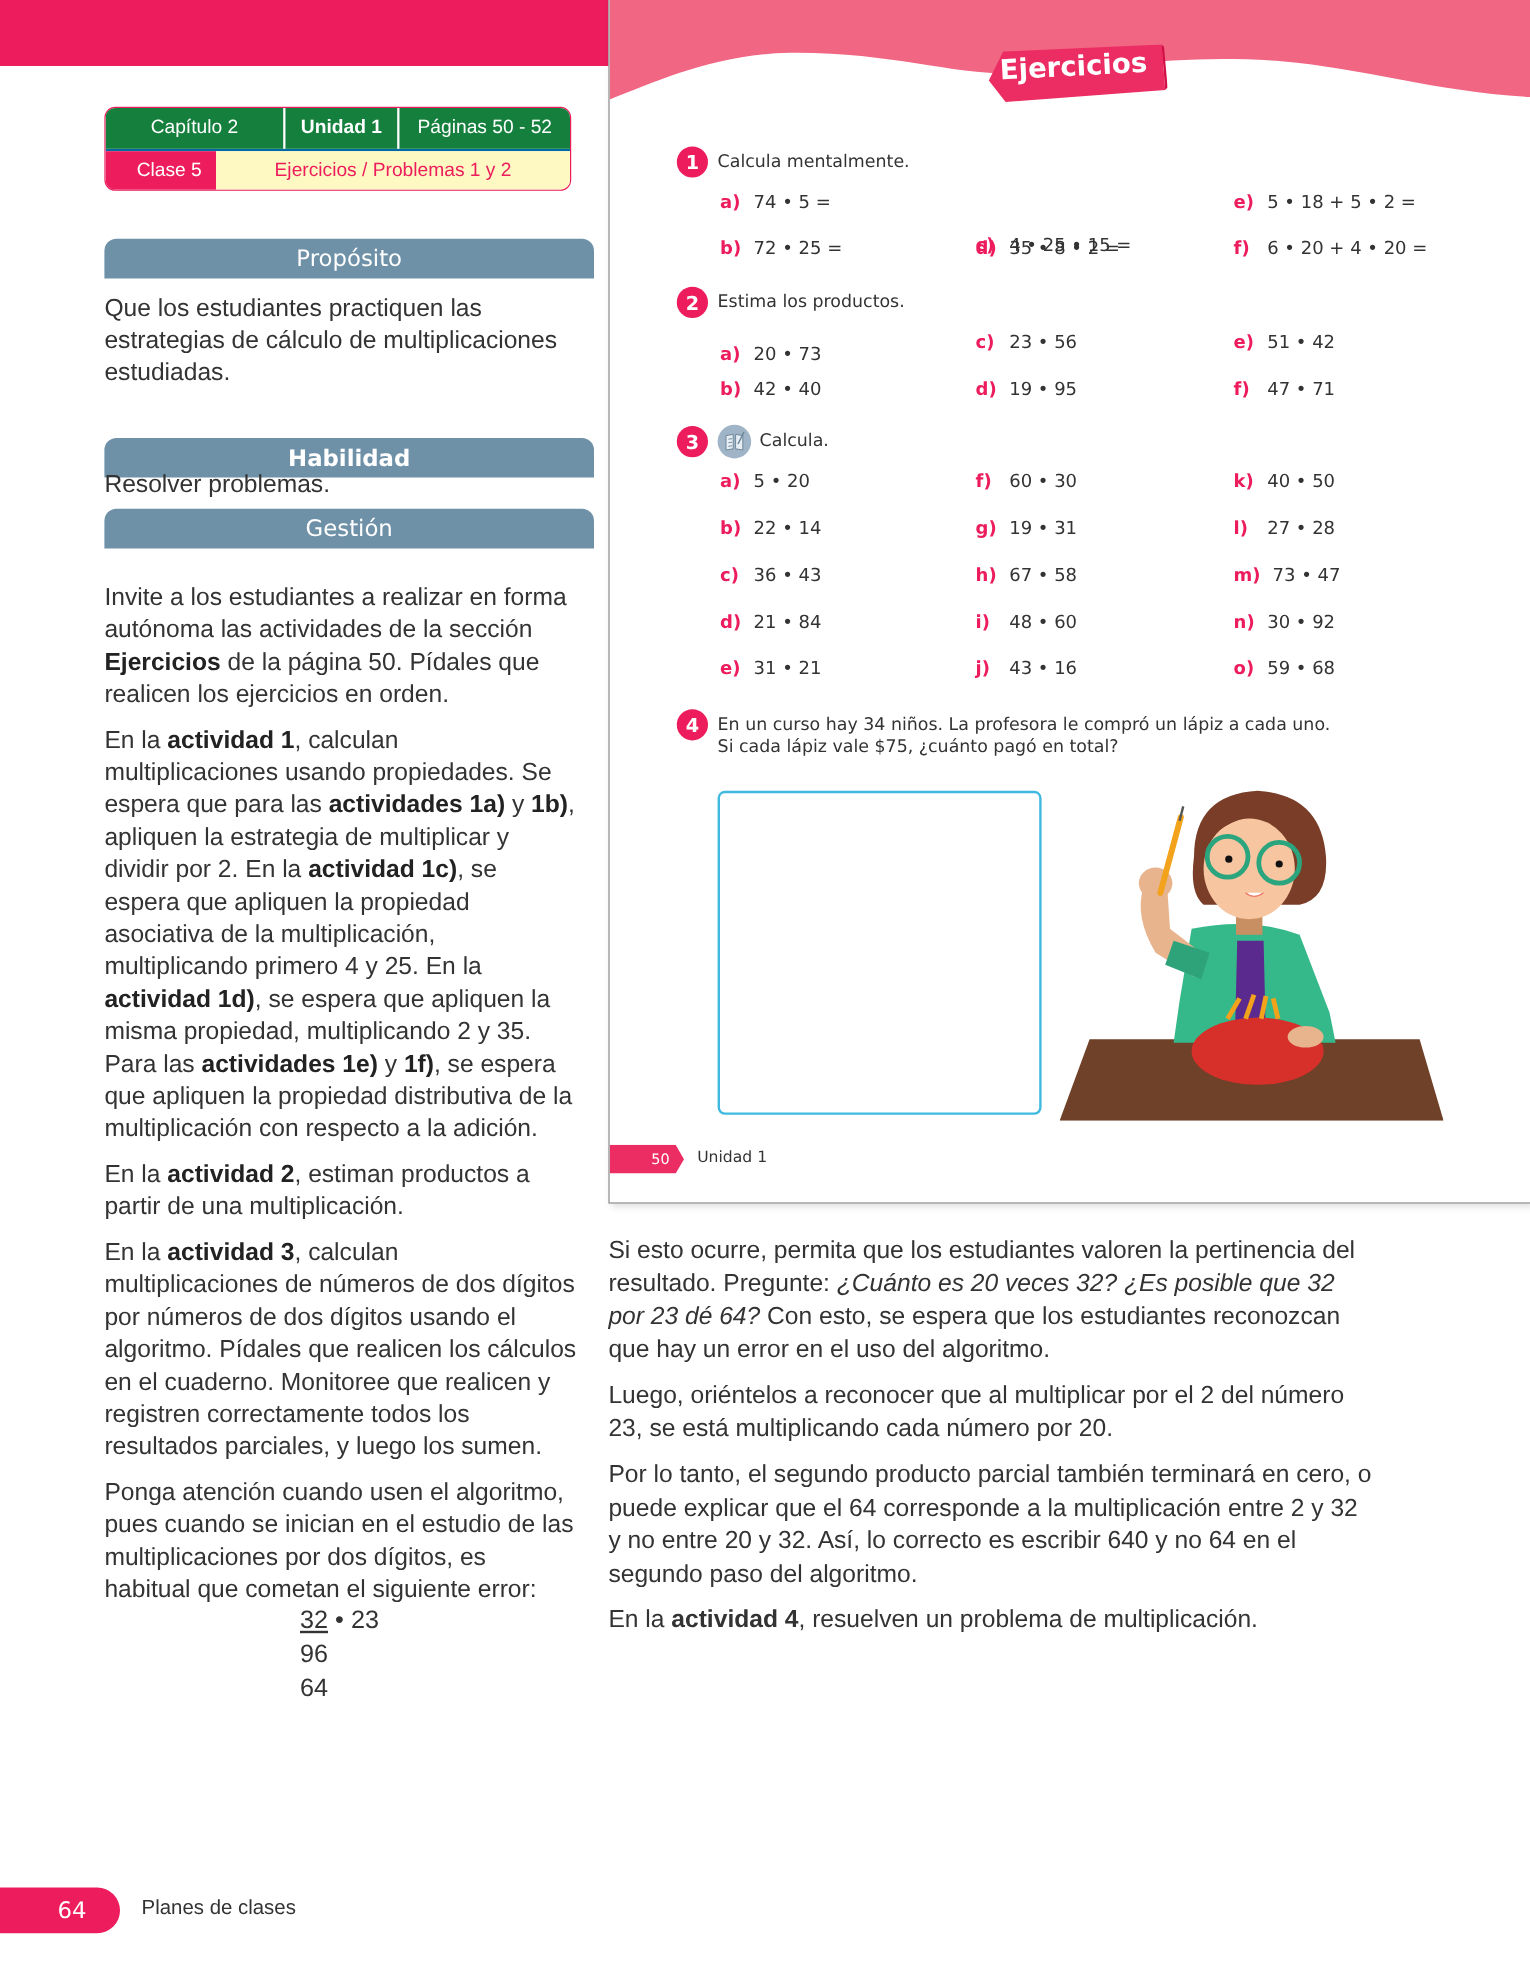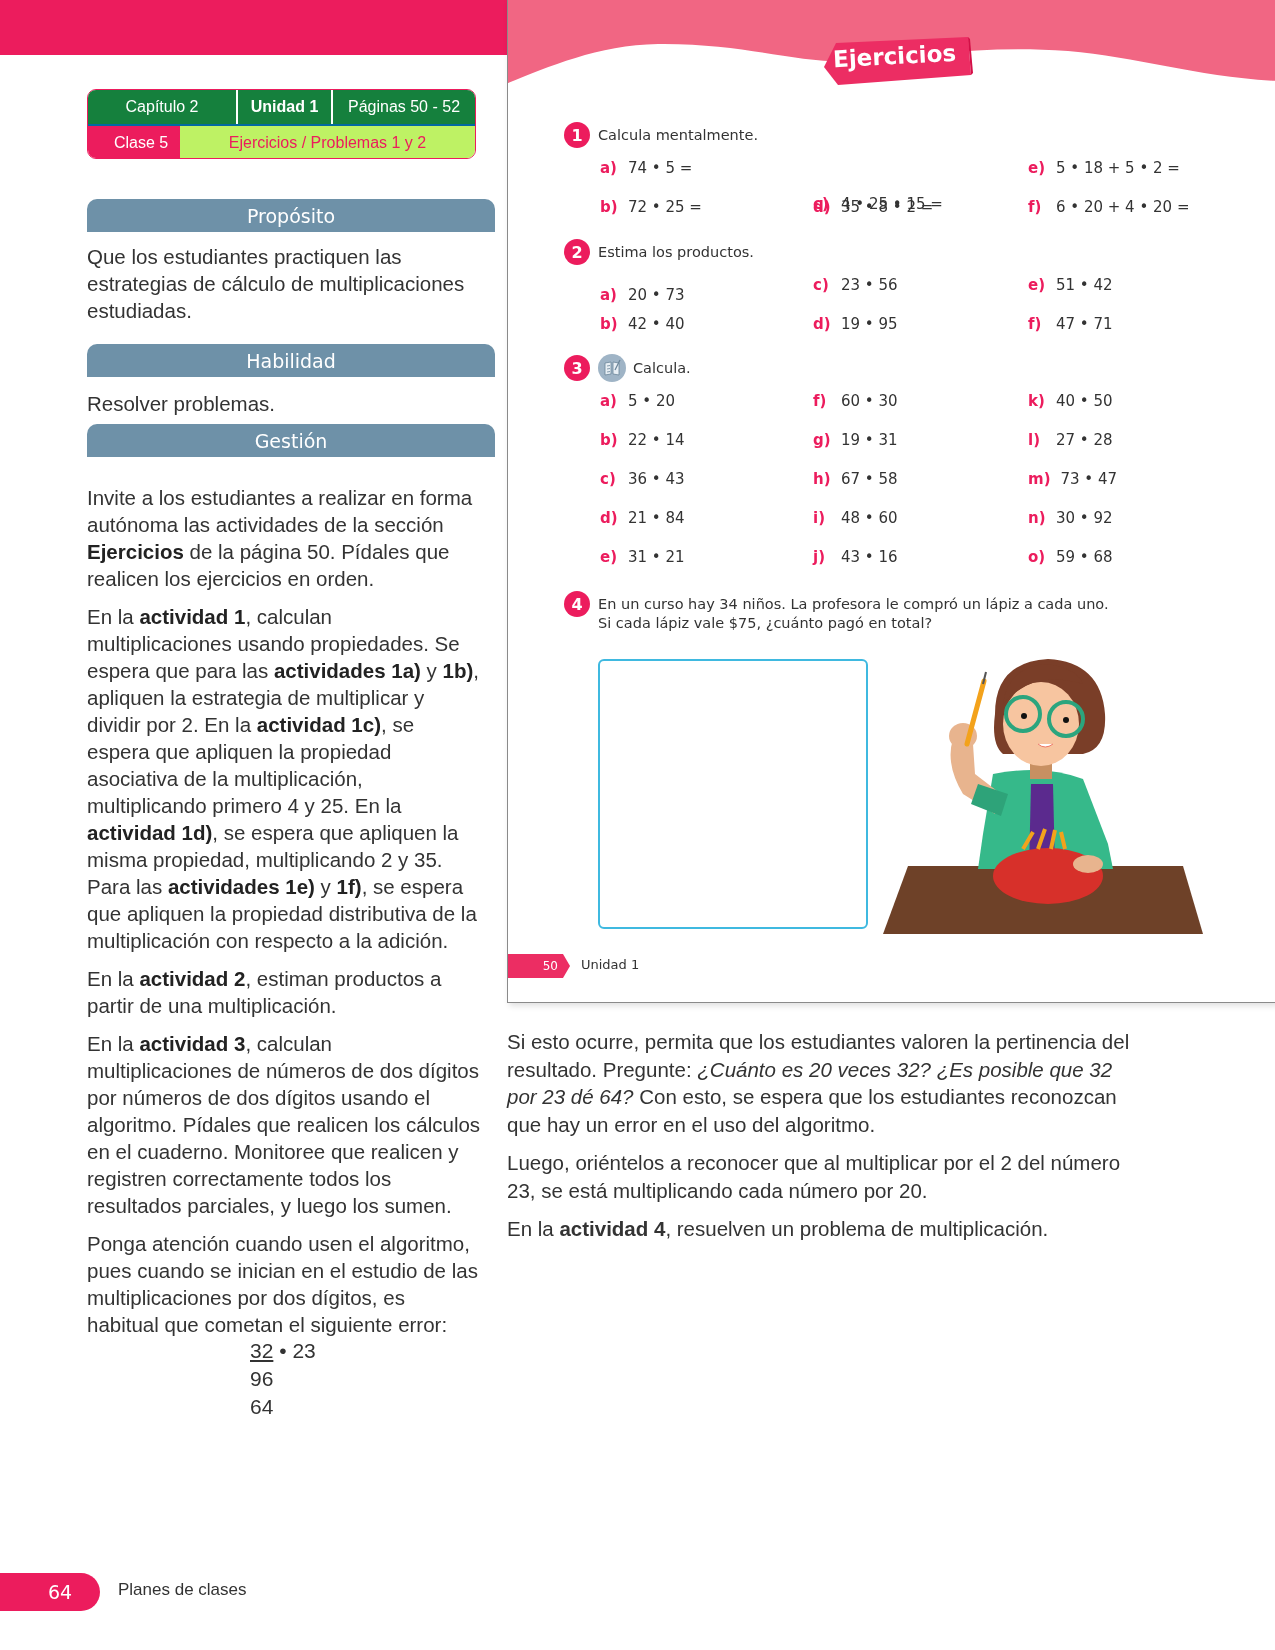--- a/index.html
+++ b/index.html
@@ -13,21 +13,21 @@
   
   #info-table { left:87px; top:89px; width:389px; height:70px; border:1.5px solid #ec1c5d; border-radius:9px; overflow:hidden; box-sizing:border-box; }
   #info-table .row { display:flex; height:50%; }
   #info-table .cell { display:flex; align-items:center; justify-content:center; font-family:"Liberation Sans", sans-serif; font-size:16px; box-sizing:border-box; }
   .r1 .cell { background:#15803d; color:#fff; }
   .r1 .c1 { width:150px; border-right:2px solid #fff; }
   .r1 .c2 { width:95px; border-right:2px solid #fff; font-weight:bold; }
   .r1 .c3 { flex:1; }
   .r2 { border-top:2px solid #0369a1; }
   .r2 .c1 { width:92px; background:#ec1c5d; color:#fff; justify-content:flex-start; padding-left:14px; }
-  .r2 .c2 { flex:1; background:#bef264; color:#ec1c5d; }
+  .r2 .c2 { flex:1; background:#fef9c3; color:#ec1c5d; }
 
   
   .sec-head { left:87px; width:408px; height:33px; background:#6e91a8; color:#fff; border-radius:10px 10px 0 0;
               display:flex; align-items:center; justify-content:center; font-family:"DejaVu Sans", sans-serif; font-size:19px; }
   .body-text { left:87px; width:395px; font-family:"Liberation Sans", sans-serif; font-size:20.5px; line-height:27px; color:#333; }
   .body-text p { margin:0 0 11px 0; }
   .body-text b { color:#222; }
 
   
   #mult-example { left:250px; top:1337px; font-family:"Liberation Sans", sans-serif; font-size:21px; line-height:28px; color:#333; }
@@ -72,21 +72,21 @@
     <div class="cell c1">Clase 5</div>
     <div class="cell c2">Ejercicios / Problemas 1 y 2</div>
   </div>
 </div>
 
 <div class="abs sec-head" style="top:199px;">Propósito</div>
 <div class="abs body-text" style="top:243px;">
   <p>Que los estudiantes practiquen las estrategias de cálculo de multiplicaciones estudiadas.</p>
 </div>
 
-<div class="abs sec-head" style="top:344px;">Habilidad</div>
+<div class="abs sec-head" style="top:365px;font-weight:bold;">Habilidad</div>
 <div class="abs body-text" style="top:390px;">
   <p>Resolver problemas.</p>
 </div>
 
 <div class="abs sec-head" style="top:424px;">Gestión</div>
 <div class="abs body-text" id="gestion-text" style="top:484px;">
     <p><span>Invite a los estudiantes a realizar en forma autónoma las actividades de la sección </span><b>Ejercicios</b><span> de la  página 50. Pídales que realicen los ejercicios en orden.</span></p>
     <p><span>En la </span><b>actividad 1</b><span>, calculan multiplicaciones usando propiedades. Se espera que para las </span><b>actividades 1a)</b><span> y </span><b>1b)</b><span>, apliquen la estrategia de multiplicar y dividir por 2. En la </span><b>actividad 1c)</b><span>, se espera que apliquen la propiedad asociativa de la multiplicación, multiplicando primero 4 y 25. En la </span><b>actividad 1d)</b><span>, se espera que apliquen la misma propiedad, multiplicando 2 y 35. Para las </span><b>actividades 1e)</b><span> y </span><b>1f)</b><span>, se espera que apliquen la propiedad distributiva de la multiplicación con respecto a la adición.</span></p>
     <p><span>En la </span><b>actividad 2</b><span>, estiman productos a partir de una multiplicación.</span></p>
     <p><span>En la </span><b>actividad 3</b><span>, calculan multiplicaciones de números de dos dígitos por números de dos dígitos usando el algoritmo. Pídales que realicen los cálculos en el cuaderno. Monitoree que realicen y registren correctamente todos los resultados parciales, y luego los sumen.</span></p>
@@ -206,18 +206,19 @@
   <svg id="sp-footer-tag" class="abs" viewBox="0 0 62 24">
     <path d="M0 0 H55 L62 12 L55 24 H0 Z" fill="#ec2d63"></path>
   </svg>
   <div id="sp-footer-num" class="abs">50</div>
   <div id="sp-footer-unit" class="abs">Unidad 1</div>
 </div>
 
 <div id="right-text" class="abs">
     <p><span>Si esto ocurre, permita que los estudiantes valoren la pertinencia del resultado. Pregunte: </span><i>¿Cuánto es 20 veces 32? ¿Es posible que 32 por 23 dé 64?</i><span> Con esto, se espera que los estudiantes reconozcan que hay un error en el uso del algoritmo.</span></p>
     <p><span>Luego, oriéntelos a reconocer que al multiplicar por el 2 del número 23, se está multiplicando cada número por 20.</span></p>
+    <p><span>Por lo tanto, el segundo producto parcial también terminará en cero, o puede explicar que el 64 corresponde a la multiplicación entre 2 y 32 y no entre 20 y 32. Así, lo correcto es escribir 640 y no 64 en el segundo paso del algoritmo.</span></p>
     <p><span>En la </span><b>actividad 4</b><span>, resuelven un problema de multiplicación.</span></p>
   </div>
 
 <div id="footer-pill" class="abs"></div>
 <div id="footer-num" class="abs">64</div>
 <div id="footer-label" class="abs">Planes de clases</div>
 
 </body></html>

